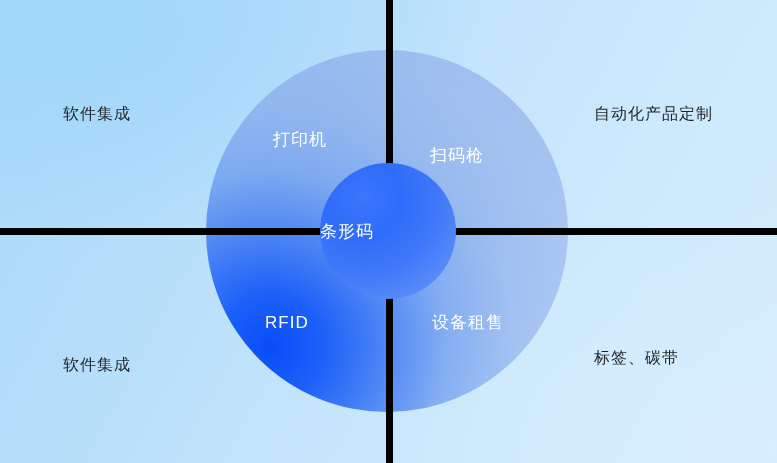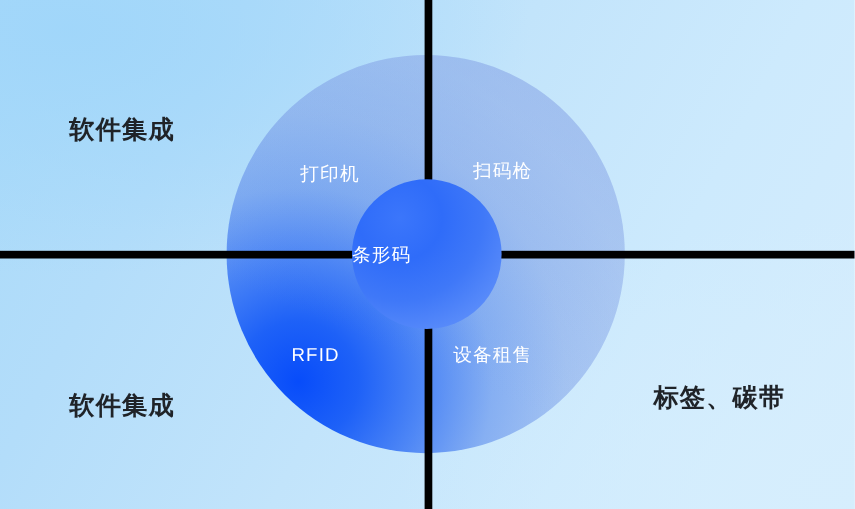--- a/index.html
+++ b/index.html
@@ -70,47 +70,46 @@
   }
 
   
   .label{
     position:absolute;
     white-space:nowrap;
     line-height:1;
   }
   .outer-label{
     color:#1f2328;
-    font-size:23px;
+    font-size:16px;
     letter-spacing:1px;
-    font-weight:bold;
   }
   .inner-label{
     color:#ffffff;
     font-size:17px;
     letter-spacing:1px;
   }
   .center-label{
     color:#ffffff;
     font-size:17px;
     letter-spacing:1px;
     position:relative;
   }
 
   
   .pos-sw-outer{ left:63px;  top:357px; }
   .pos-nw-outer{ left:63px;  top:106px; }
   .pos-ne-outer{ left:594px; top:106px; }
   .pos-se-outer{ left:594px; top:350px; }
 
   
-  .pos-nw-inner{ left:273px; top:131px;margin-top:19px; }
+  .pos-nw-inner{ left:273px; top:131px; }
   .pos-ne-inner{ left:430px; top:147px; }
   .pos-sw-inner{ left:265px; top:314px; }
-  .pos-se-inner{ left:412px; top:314px; }
+  .pos-se-inner{ left:432px; top:314px; }
 </style>
 </head>
 <body>
 
 <div id="diagram">
 
   <div class="bg-wash"></div>
 
   <div class="big-circle"></div>
   <div class="big-circle-shade"></div>
@@ -125,18 +124,19 @@
   <span class="label inner-label pos-nw-inner">打印机</span>
 
   <span class="label inner-label pos-ne-inner">扫码枪</span>
 
   <span class="label inner-label pos-sw-inner">RFID</span>
 
   <span class="label inner-label pos-se-inner">设备租售</span>
 
   <span class="label outer-label pos-nw-outer">软件集成</span>
 
+  <span class="label outer-label pos-ne-outer">自动化产品定制</span>
 
   <span class="label outer-label pos-sw-outer">软件集成</span>
 
   <span class="label outer-label pos-se-outer">标签、碳带</span>
 
 </div>
 
 </body></html>

